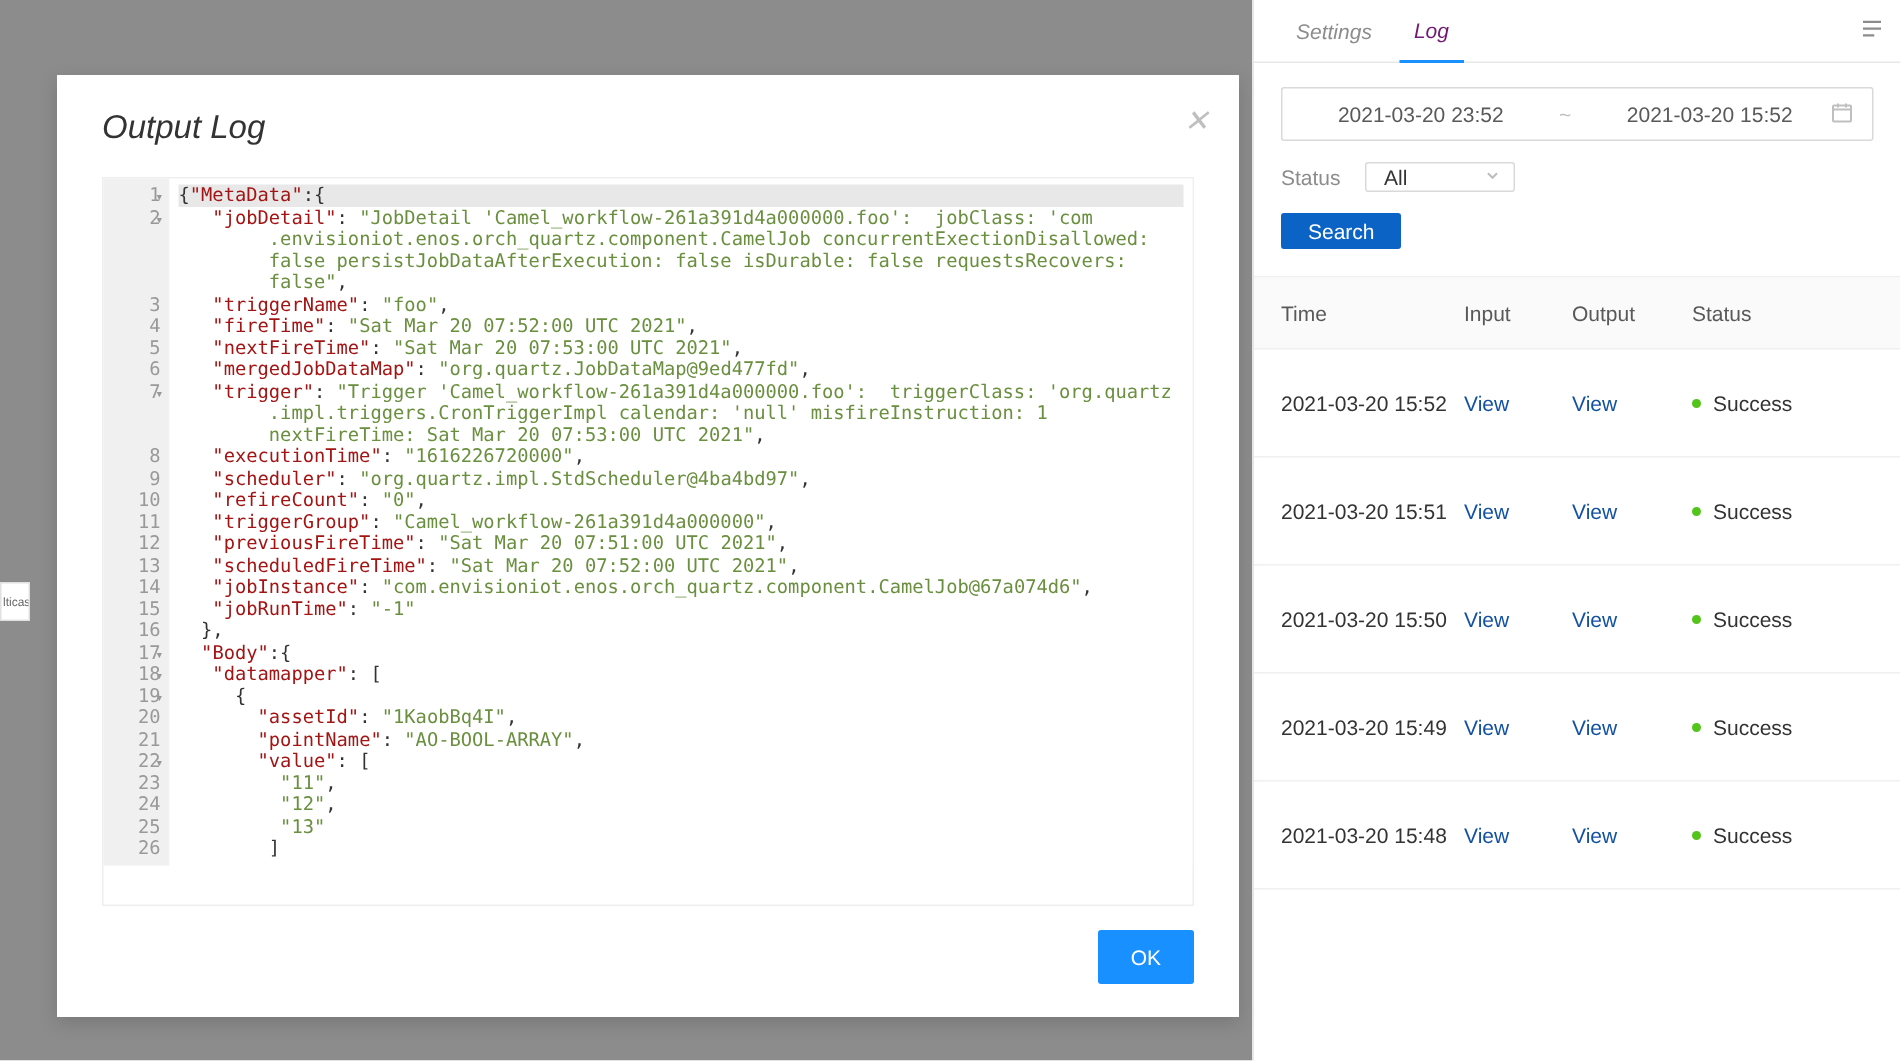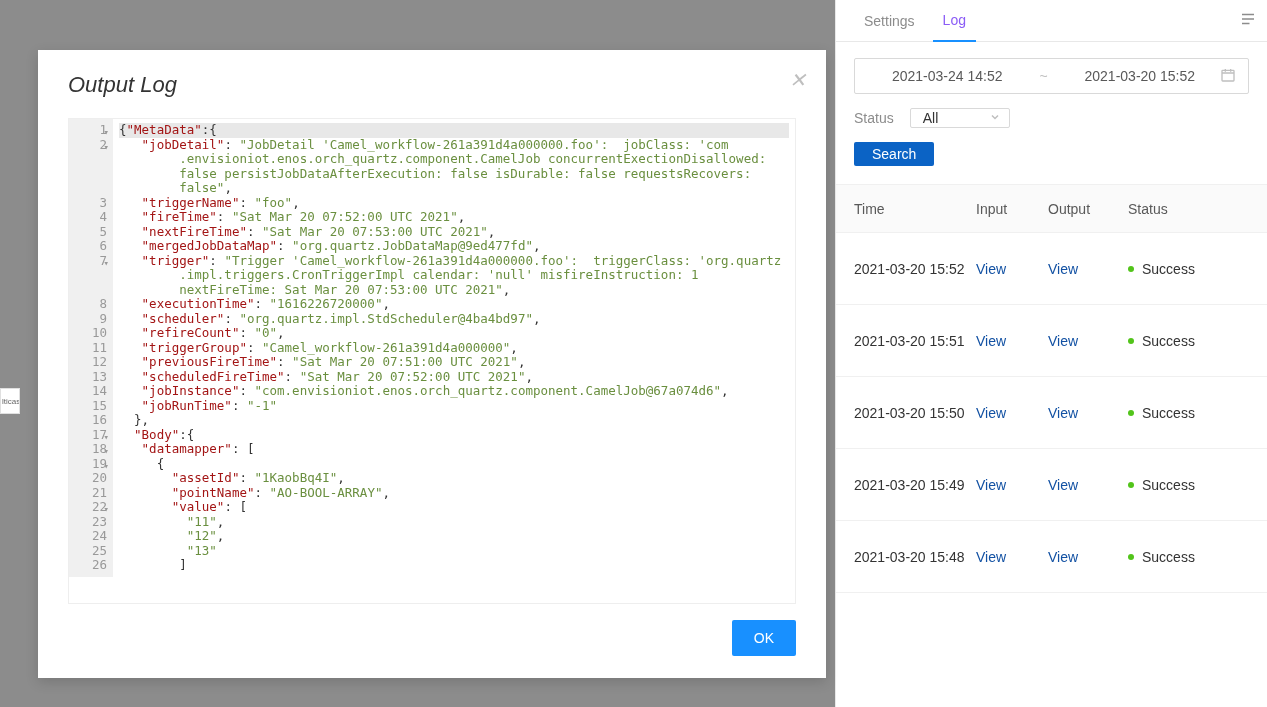--- a/index.html
+++ b/index.html
@@ -1,22 +1,22 @@
 <!DOCTYPE html>
 <html><head>
 <meta charset="utf-8">
 <style>
 * { margin: 0; padding: 0; box-sizing: border-box; }
 body { font-family: -apple-system, BlinkMacSystemFont, "Segoe UI", Arial, sans-serif; font-size: 14px; color: #333; background: #fff; width: 1267px; height: 707px; overflow: hidden; position: relative; }
 
 
 .right-panel { position: absolute; right: 0; top: 0; width: 432px; height: 707px; border-left: 1px solid #e8e8e8; background: #fff; display: flex; flex-direction: column; }
 .tabs-bar { display: flex; align-items: center; height: 42px; border-bottom: 1px solid #e8e8e8; padding: 0 18px; position: relative; }
-.tab { padding: 0 10px; margin-right: 8px; color: #8c8c8c; cursor: pointer; height: 42px; display: flex; align-items: center; }
-.tab.active { color: #8b5cf6; border-bottom: 2px solid #1890ff; }
+.tab { padding: 0 10px; margin-right: 8px; color: #8c8c8c; cursor: pointer; height: 42px; display: flex; align-items: center; font-style: italic; }
+.tab.active { color: #701a75; border-bottom: 2px solid #1890ff; }
 .collapse-icon { position: absolute; right: 10px; top: 10px; color: #8c8c8c; cursor: pointer; }
 .collapse-icon svg { width: 18px; height: 18px; }
 
 .filters { padding: 16px 18px 0 18px; }
 .date-range { border: 1px solid #d9d9d9; border-radius: 2px; height: 36px; display: flex; align-items: center; padding: 0 12px; color: #595959; margin-bottom: 14px; }
 .date-range .sep { flex: 0 0 auto; margin: 0 12px; color: #bfbfbf; }
 .date-range .cal-icon { margin-left: auto; color: #bfbfbf; }
 .date-range .cal-icon svg { width: 16px; height: 16px; }
 .date-range span.dt { flex: 1; text-align: center; }
 
@@ -78,21 +78,21 @@
     <div class="collapse-icon">
       <svg viewBox="0 0 24 24" fill="none" stroke="currentColor" stroke-width="2">
           <path d="M4 6h16M4 12h16M4 18h10"></path>
           <path d="M18 15l3 3-3 3" style="display:none"></path>
         </svg>
     </div>
   </div>
 
   <div class="filters">
     <div class="date-range">
-      <span class="dt">2021-03-24 14:52</span>
+      <span class="dt">2021-03-20 23:52</span>
       <span class="sep">~</span>
       <span class="dt">2021-03-20 15:52</span>
       <span class="cal-icon">
         <svg viewBox="0 0 24 24" fill="none" stroke="currentColor" stroke-width="2">
             <rect x="3" y="5" width="18" height="16" rx="1"></rect>
             <path d="M3 9h18M8 3v4M16 3v4"></path>
           </svg>
       </span>
     </div>
 

